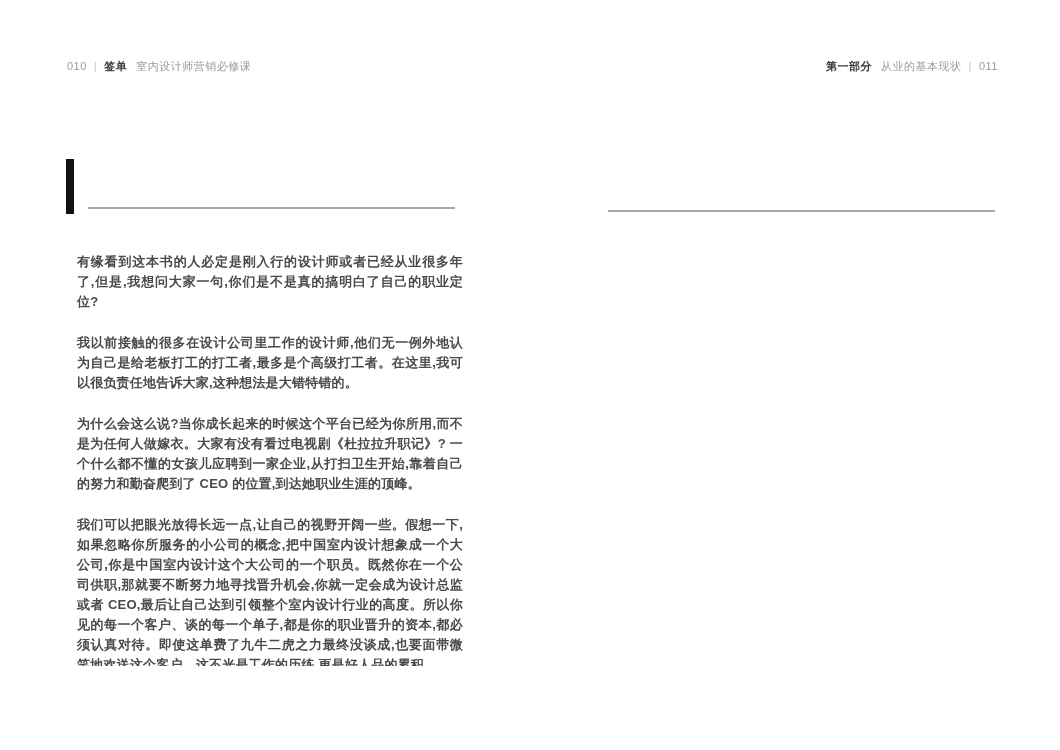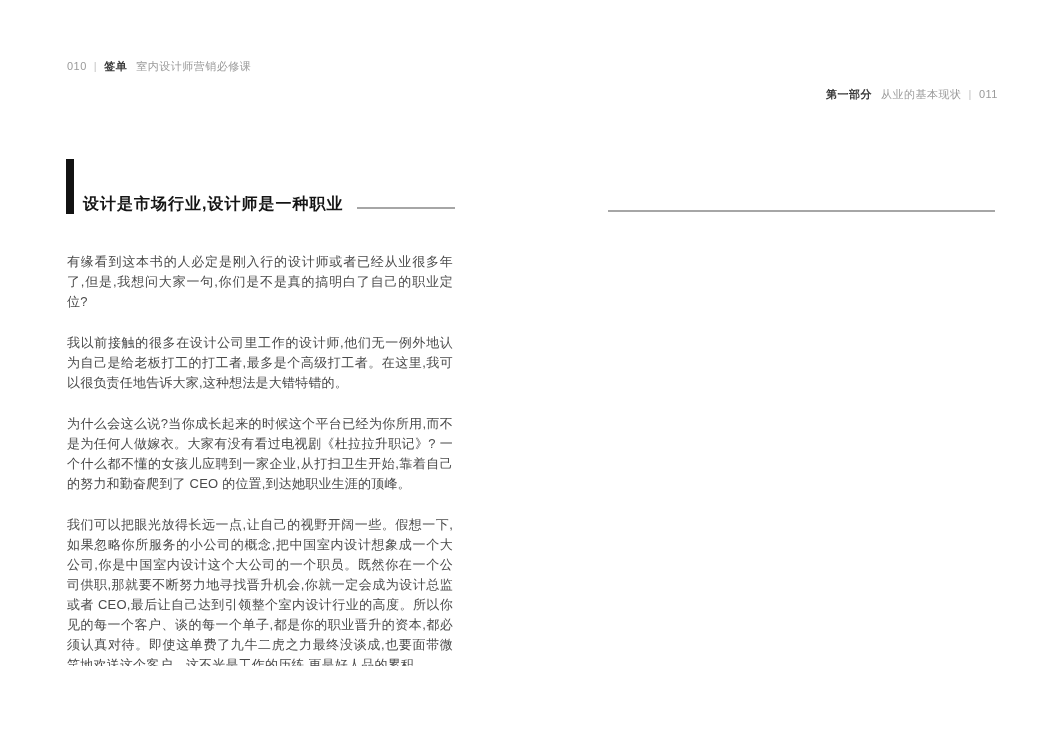--- a/index.html
+++ b/index.html
@@ -19,21 +19,21 @@
   
   .running-head {
     position: absolute;
     top: 59px;
     font-size: 11px;
     letter-spacing: 0.5px;
     color: #9a9a9a;
     white-space: nowrap;
   }
   .running-head.left { left: 67px; }
-  .running-head.right { right: 62px; text-align: right; margin-top: 28px; }
+  .running-head.right { right: 62px; text-align: right; }
   .running-head .strong {
     color: #3a3a3a;
     font-weight: bold;
   }
   .running-head .sep {
     color: #c4c4c4;
     margin: 0 7px;
     font-weight: normal;
   }
   .running-head .sub { margin-left: 9px; }
@@ -80,21 +80,21 @@
     width: 387px;
     height: 2px;
     background: #a6a6a6;
   }
 
   
   .text-col {
     position: absolute;
     top: 252px;
   }
-  .text-col.left  { left: 67px;  width: 386px; }
+  .text-col.left  { left: 77px;  width: 386px; font-weight: bold; }
   .text-col.right { left: 608px; width: 387px; }
   .text-col p {
     margin: 0 0 21px 0;
     font-size: 13px;
     line-height: 20px;
     letter-spacing: 0.2px;
     color: #4a4a4a;
     text-align: justify;
     text-justify: inter-ideograph;
   }
@@ -107,21 +107,20 @@
   <div class="running-head left">
     <span>010</span><span class="sep">|</span><span class="strong">签单</span><span class="sub">室内设计师营销必修课</span>
   </div>
 
   <div class="running-head right">
     <span class="strong">第一部分</span><span class="sub">从业的基本现状</span><span class="sep">|</span><span>011</span>
   </div>
 
   <div class="title-block">
     <div class="title-accent-bar"></div>
-    <div class="section-title">设计是市场行业,设计师是一种职业</div>
     <div class="title-rule"></div>
   </div>
 
   <div class="right-page-rule"></div>
 
   <div class="text-col left">
     <p>有缘看到这本书的人必定是刚入行的设计师或者已经从业很多年了,但是,我想问大家一句,你们是不是真的搞明白了自己的职业定位?</p>
     <p>我以前接触的很多在设计公司里工作的设计师,他们无一例外地认为自己是给老板打工的打工者,最多是个高级打工者。在这里,我可以很负责任地告诉大家,这种想法是大错特错的。</p>
     <p>为什么会这么说?当你成长起来的时候这个平台已经为你所用,而不是为任何人做嫁衣。大家有没有看过电视剧《杜拉拉升职记》? 一个什么都不懂的女孩儿应聘到一家企业,从打扫卫生开始,靠着自己的努力和勤奋爬到了 CEO 的位置,到达她职业生涯的顶峰。</p>
     <p>我们可以把眼光放得长远一点,让自己的视野开阔一些。假想一下,如果忽略你所服务的小公司的概念,把中国室内设计想象成一个大公司,你是中国室内设计这个大公司的一个职员。既然你在一个公司供职,那就要不断努力地寻找晋升机会,你就一定会成为设计总监或者 CEO,最后让自己达到引领整个室内设计行业的高度。所以你见的每一个客户、谈的每一个单子,都是你的职业晋升的资本,都必须认真对待。即使这单费了九牛二虎之力最终没谈成,也要面带微笑地欢送这个客户。这不光是工作的历练,更是好人品的累积。</p>

